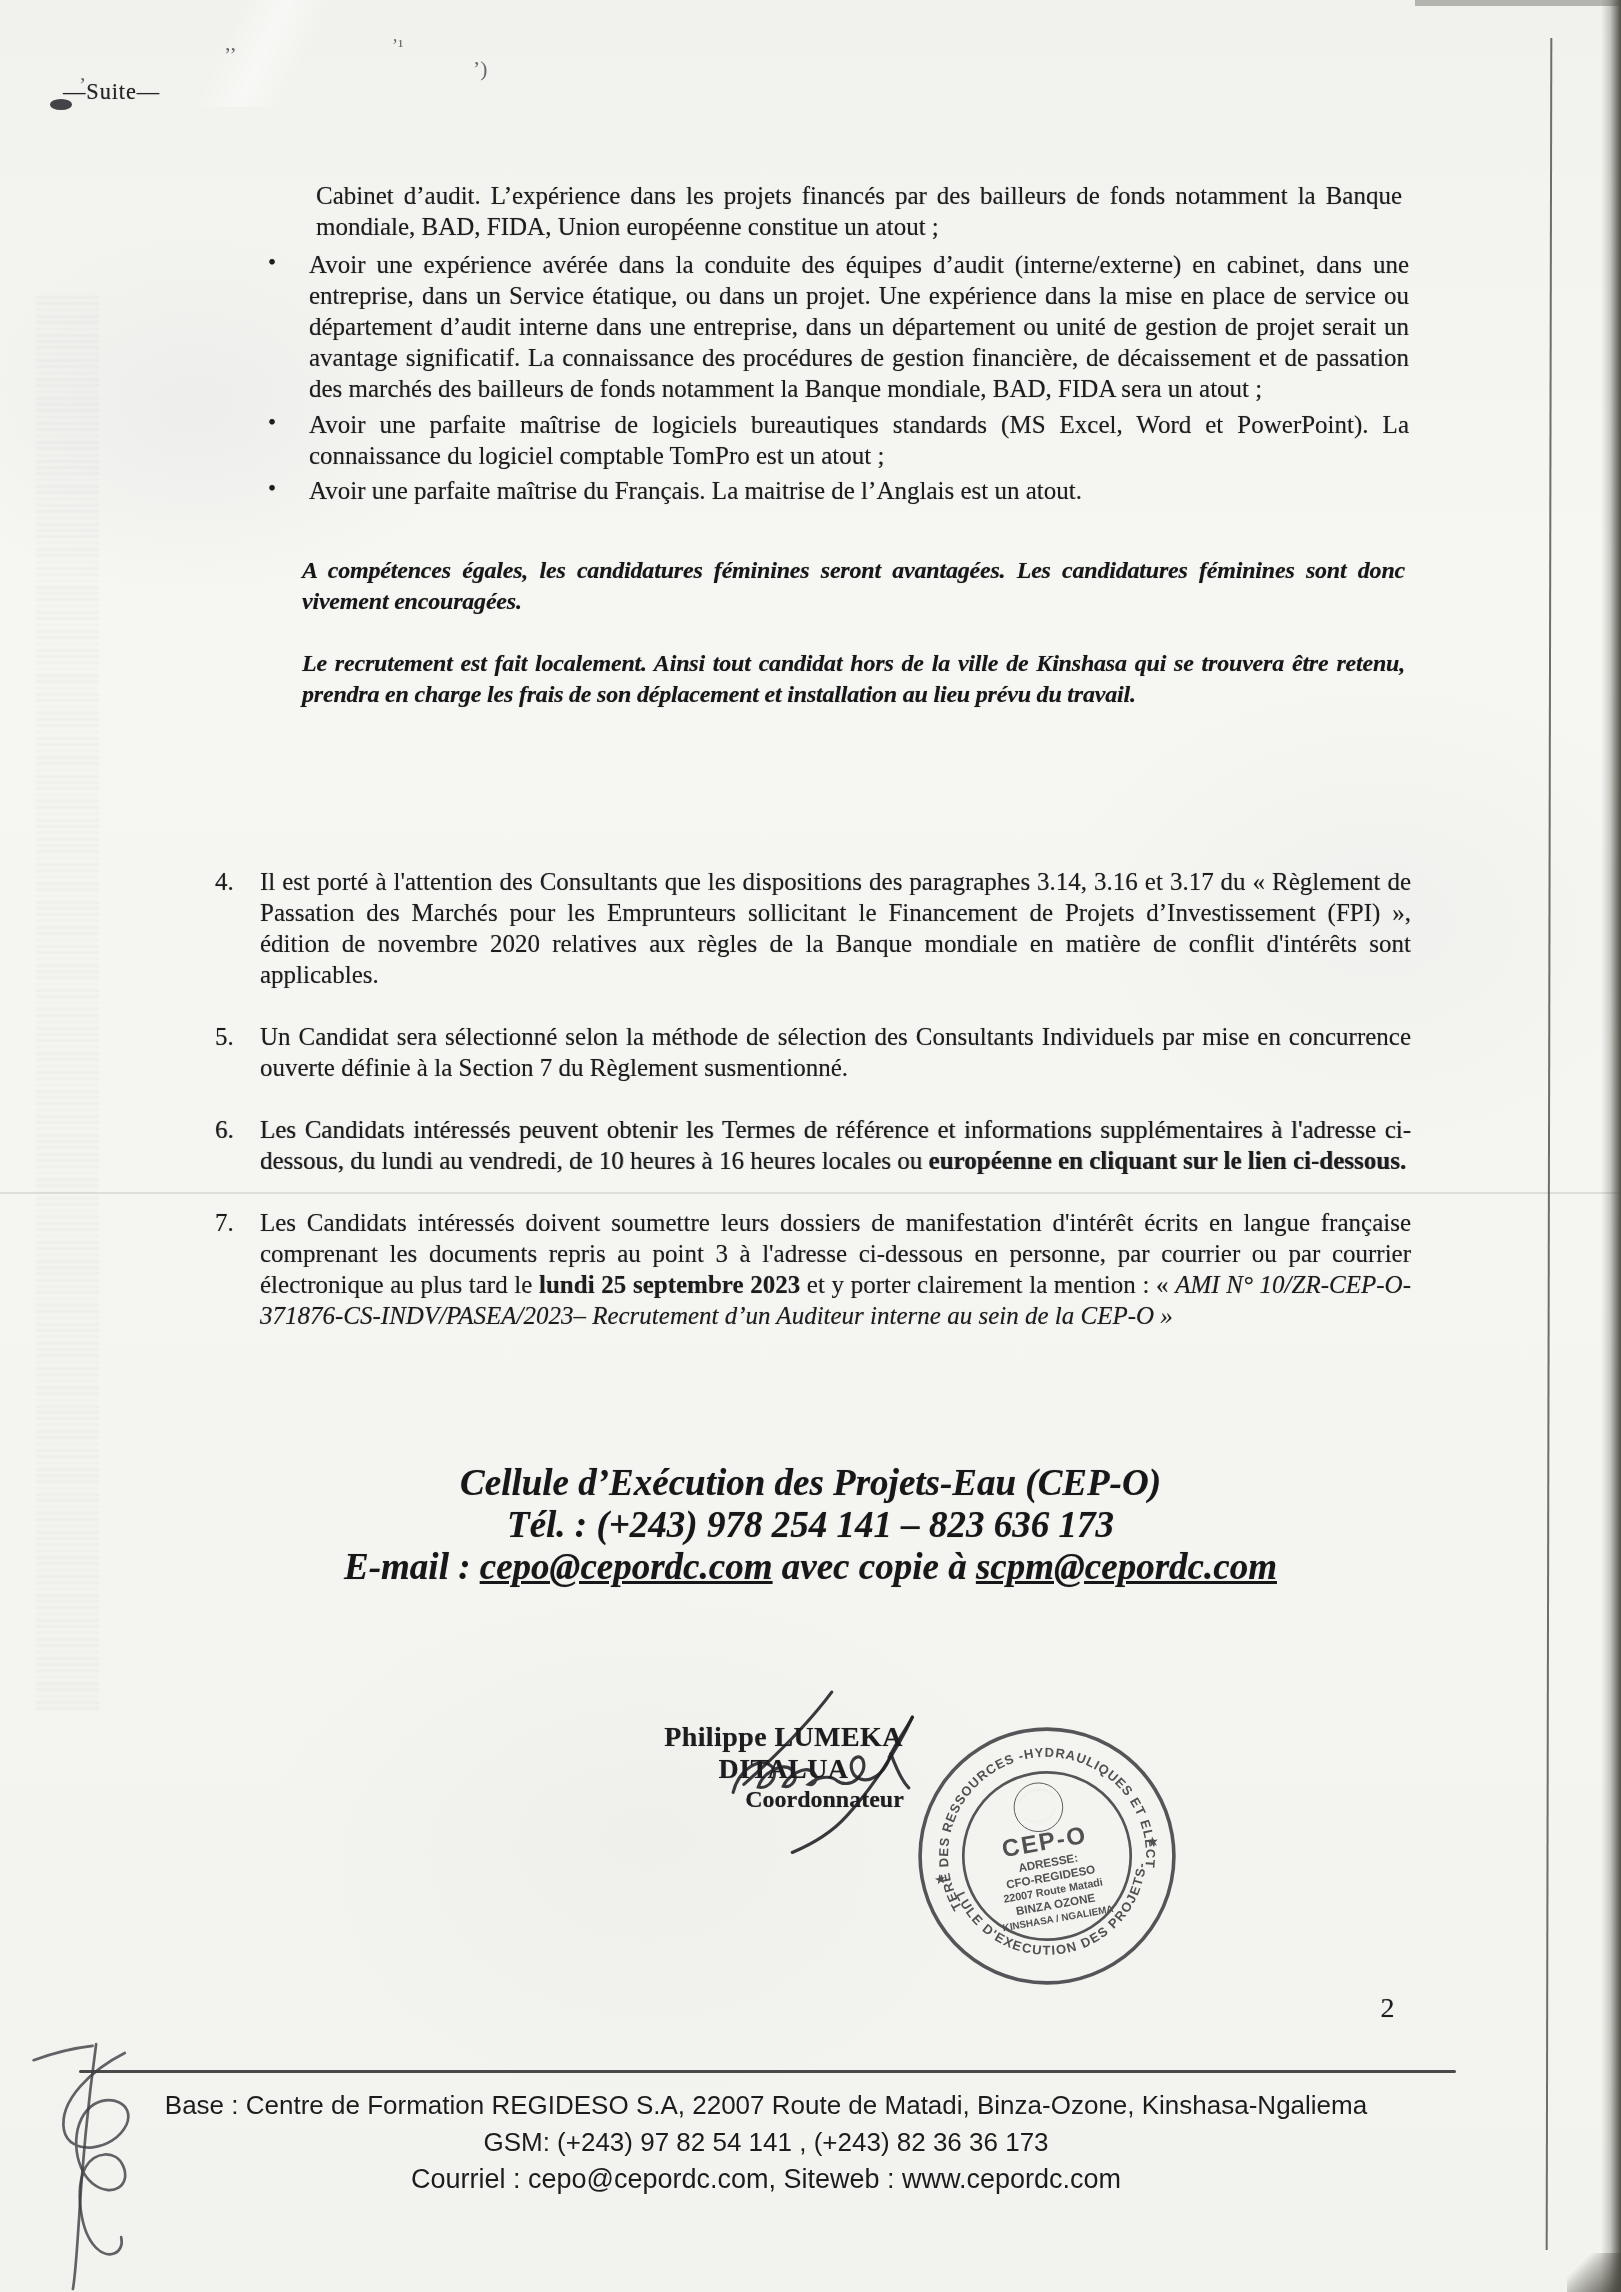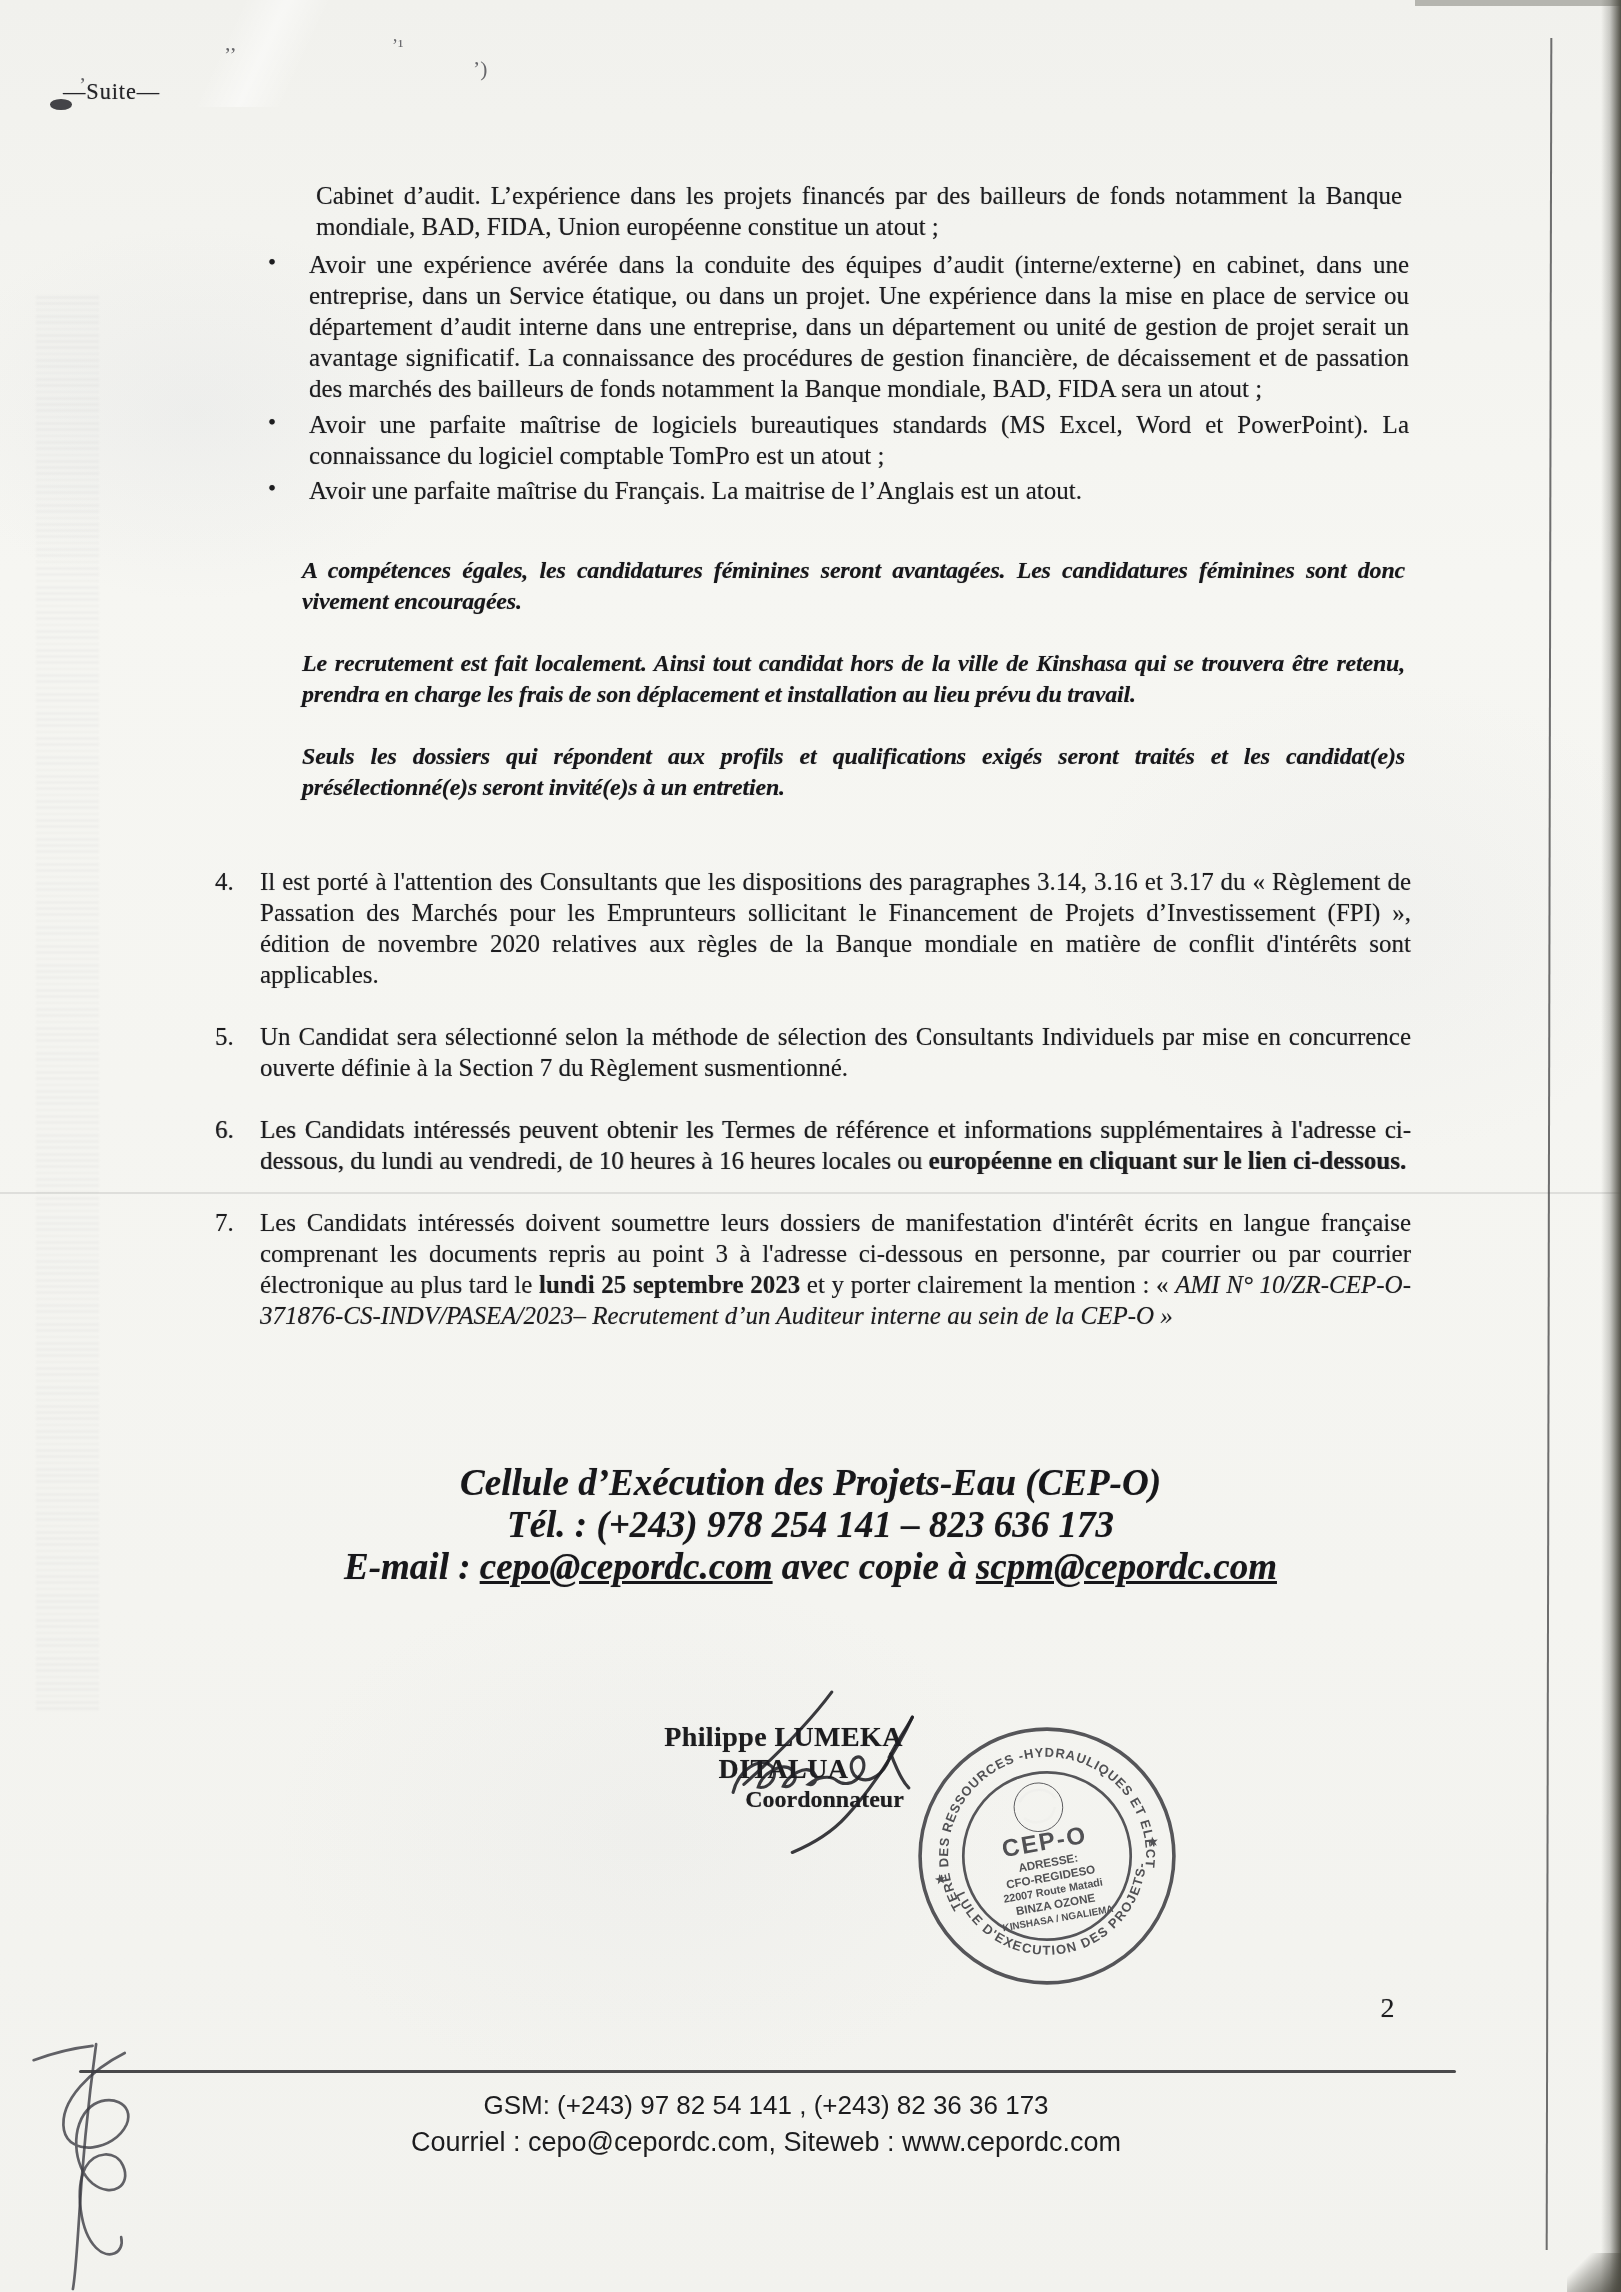--- a/index.html
+++ b/index.html
@@ -109,21 +109,20 @@
       <li>
         <span class="blt">•</span>
         <span>Avoir une parfaite maîtrise du Français. La maitrise de l’Anglais est un atout.</span>
       </li>
     </ul>
   </div>
 
   <div class="emphasis-block txt">
     <p>A compétences égales, les candidatures féminines seront avantagées. Les candidatures féminines sont donc vivement encouragées.</p>
     <p>Le recrutement est fait localement. Ainsi tout candidat hors de la ville de Kinshasa qui se trouvera être retenu, prendra en charge les frais de son déplacement et installation au lieu prévu du travail.</p>
-    <p>Seuls les dossiers qui répondent aux profils et qualifications exigés seront traités et les candidat(e)s présélectionné(e)s seront invité(e)s à un entretien.</p>
   </div>
 
   <div class="numbered-block txt">
     <div class="n-item">
       <span class="num">4.</span>
       <span>Il est porté à l'attention des Consultants que les dispositions des paragraphes 3.14, 3.16 et 3.17 du « Règlement de Passation des Marchés pour les Emprunteurs sollicitant le Financement de Projets d’Investissement (FPI) », édition de novembre 2020 relatives aux règles de la Banque mondiale en matière de conflit d'intérêts sont applicables.</span>
     </div>
     <div class="n-item">
       <span class="num">5.</span>
       <span>Un Candidat sera sélectionné selon la méthode de sélection des Consultants Individuels par mise en concurrence ouverte définie à la Section 7 du Règlement susmentionné.</span>
@@ -177,20 +176,21 @@
     <text class="stamp-line" x="150" y="178" font-size="13">CFO-REGIDESO</text>
     <text class="stamp-line" x="150" y="193" font-size="12">22007 Route Matadi</text>
     <text class="stamp-line" x="150" y="209" font-size="13">BINZA OZONE</text>
     <text class="stamp-line" x="150" y="224" font-size="11">KINSHASA / NGALIEMA</text>
   </svg>
 
   <div class="page-number txt">2</div>
 
   <div class="footer-rule"></div>
   <div class="footer-block">
+    <div>Base : Centre de Formation REGIDESO S.A, 22007 Route de Matadi, Binza-Ozone, Kinshasa-Ngaliema</div>
     <div>GSM: (+243) 97 82 54 141 , (+243) 82 36 36 173</div>
     <div class="f3"><span>Courriel : </span><span>cepo@cepordc.com</span><span>, Siteweb : </span><span>www.cepordc.com</span></div>
   </div>
 
   <svg class="scribble-svg" width="152" height="269" viewBox="15 2260 170 300">
     <path class="scribble-stroke" d="M 108 2282 C 100 2340 92 2420 88 2490 C 86 2520 84 2545 82 2556"></path>
     <path class="scribble-stroke" d="M 140 2292 C 104 2310 66 2345 72 2378 C 78 2408 128 2402 142 2372 C 152 2348 122 2336 102 2352 C 78 2372 82 2420 104 2438 C 126 2455 148 2440 138 2418 C 130 2400 106 2402 96 2420 C 84 2444 90 2492 108 2510 C 122 2524 140 2516 136 2498"></path>
     <path class="scribble-stroke" d="M 38 2300 C 60 2292 86 2286 104 2284"></path>
   </svg>
 

